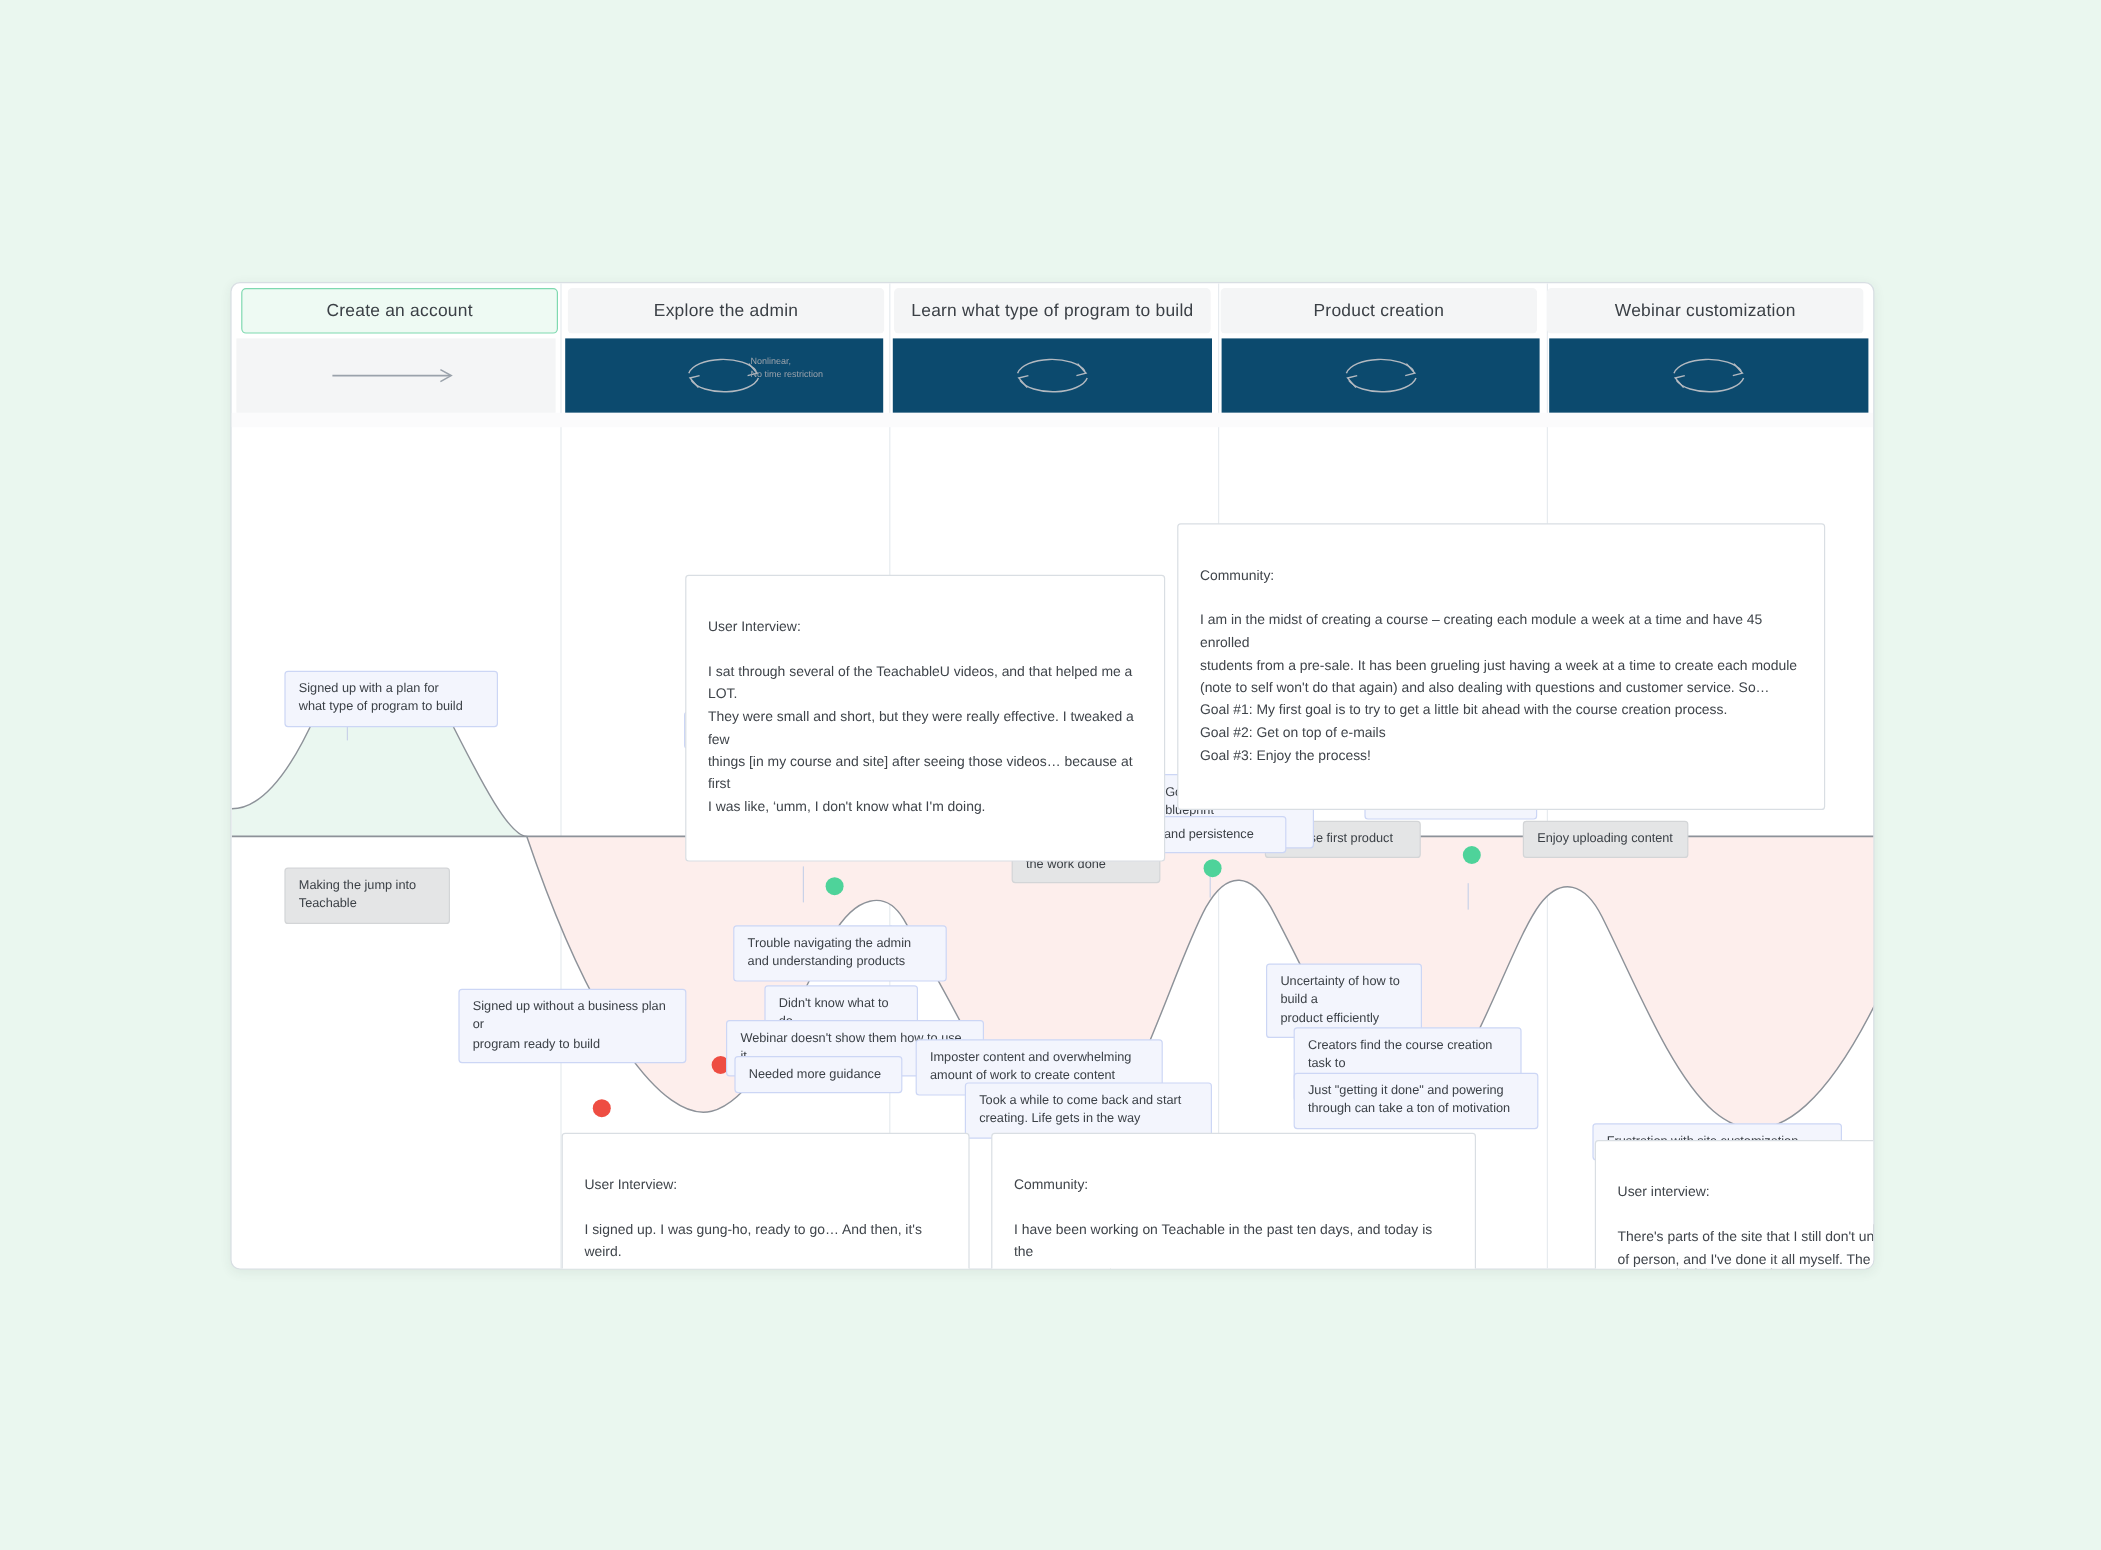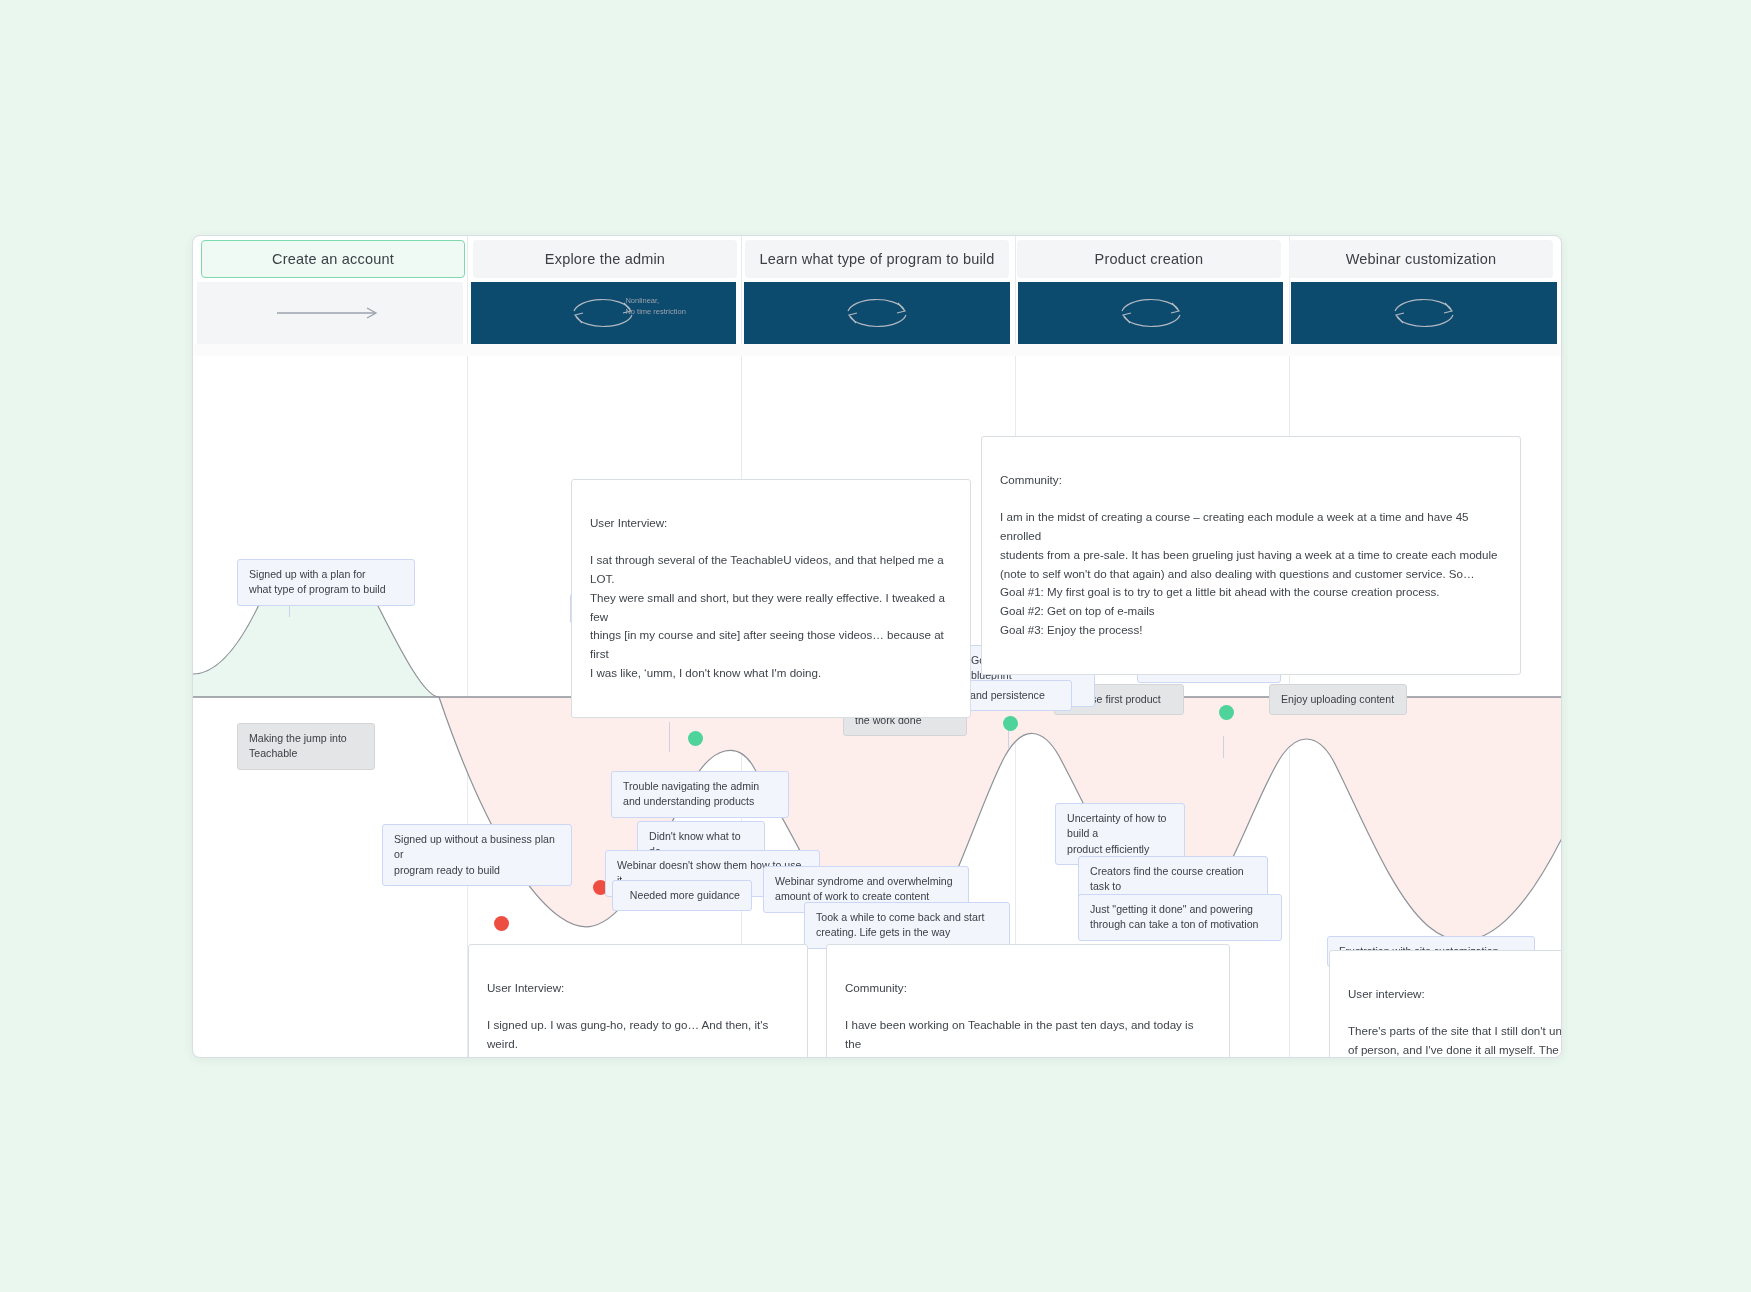--- a/index.html
+++ b/index.html
@@ -260,22 +260,22 @@
 tangible part of their plan</div>
   <div class="note" style="left:944px; top:416px; width:144px;">Ease of content upload</div>
   <div class="note" style="left:1124px; top:379px; width:170px;">Setting up a custom domain</div>
 
   <div class="note" style="left:418px; top:535px; width:178px; white-space:pre-line;">Trouble navigating the admin
 and understanding products</div>
   <div class="note" style="left:189px; top:588px; width:190px; white-space:pre-line;">Signed up without a business plan or
 program ready to build</div>
   <div class="note" style="left:444px; top:585px; width:128px;">Didn't know what to do</div>
   <div class="note" style="left:412px; top:614px; width:215px;">Webinar doesn't show them how to use it</div>
-  <div class="note" style="left:419px; top:644px; width:140px;text-align:right;">Needed more guidance</div>
-  <div class="note" style="left:570px; top:630px; width:206px; white-space:pre-line;">Webinar syndrome and overwhelming
+  <div class="note" style="left:419px; top:644px; width:140px;">Needed more guidance</div>
+  <div class="note" style="left:570px; top:630px; width:206px; white-space:pre-line;">Imposter content and overwhelming
 amount of work to create content</div>
   <div class="note" style="left:611px; top:666px; width:206px; white-space:pre-line;">Took a while to come back and start
 creating. Life gets in the way</div>
   <div class="note" style="left:862px; top:567px; width:130px; white-space:pre-line;">Uncertainty of how to build a
 product efficiently</div>
   <div class="note" style="left:885px; top:620px; width:190px; white-space:pre-line;">Creators find the course creation task to
 be difficult.</div>
   <div class="note" style="left:885px; top:658px; width:204px; white-space:pre-line;">Just "getting it done" and powering
 through can take a ton of motivation</div>
   <div class="note" style="left:1134px; top:700px; width:208px;">Frustration with site customization</div>

